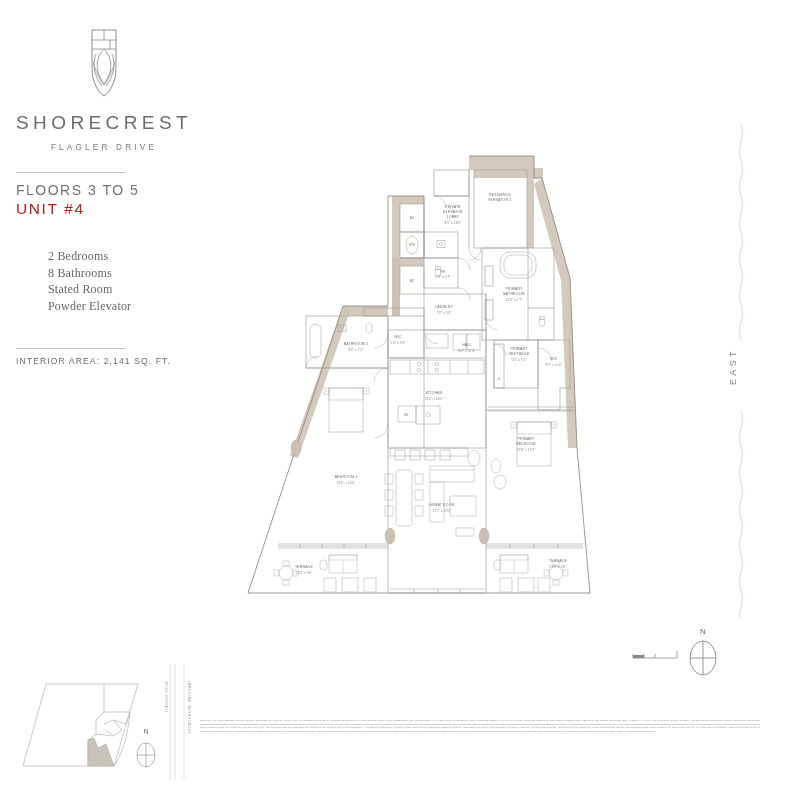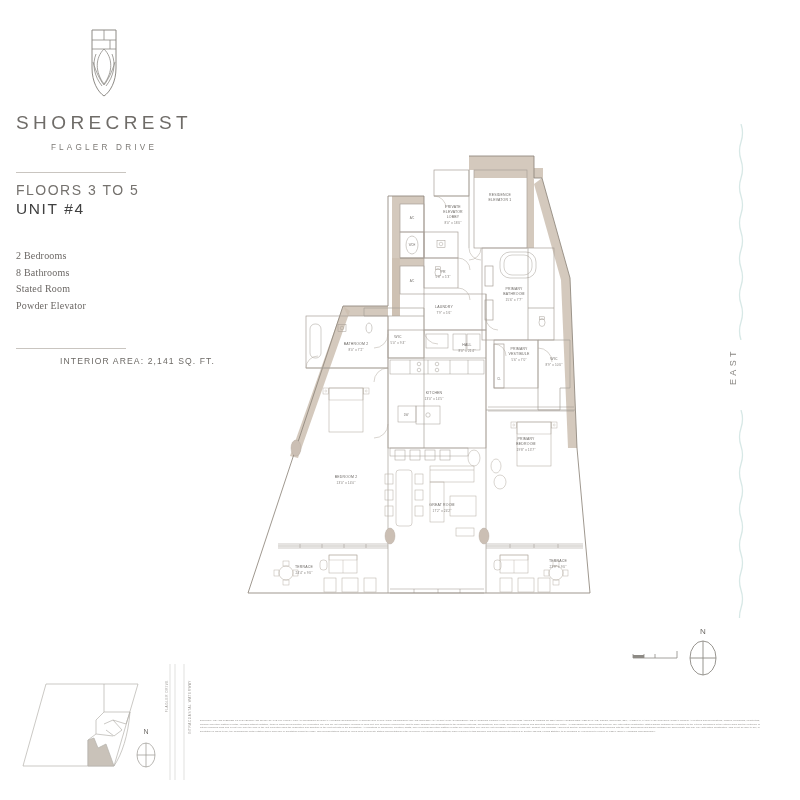--- a/index.html
+++ b/index.html
@@ -20,27 +20,27 @@
     font-weight:400;white-space:nowrap;text-align:center;
   }
   .brand-sub{
     font-size:8.2px;letter-spacing:3.2px;color:#7d7a76;margin-top:9px;
   }
   .rule{position:absolute;left:16px;width:110px;height:1px;background:#c9c5c0;}
   .rule-top{top:172px;}
   .rule-mid{top:348px;}
 
   .floors{position:absolute;left:16px;top:182px;font-size:14px;letter-spacing:1.5px;color:#75726e;}
-  .unit{position:absolute;left:16px;top:200px;font-size:15.5px;letter-spacing:1.6px;color:#404040;text-align:right;}
+  .unit{position:absolute;left:16px;top:200px;font-size:15.5px;letter-spacing:1.6px;color:#b91c1c;text-align:right;}
 
   .feature-list{position:absolute;left:16px;top:248px;}
-  .feature{font-family:"Liberation Serif", serif;font-size:10px;color:#6b6764;line-height:16.5px;letter-spacing:.2px;}
+  .feature{font-family:"Liberation Serif", serif;font-size:12px;color:#6b6764;line-height:16.5px;letter-spacing:.2px;margin-left:32px;}
 
   .areas{position:absolute;left:16px;top:352px;}
-  .area-line{font-size:8.6px;letter-spacing:1.1px;color:#6d6a66;line-height:19px;margin-left:44px;}
+  .area-line{font-size:8.6px;letter-spacing:1.1px;color:#6d6a66;line-height:19px;}
 
   
   .east-label{
     position:absolute;left:728px;top:348px;
     font-size:9px;letter-spacing:3.4px;color:#8a8783;
     writing-mode:vertical-rl;transform:rotate(180deg);
   }
   .water{position:absolute;left:736px;width:10px;background:transparent;}
   .water svg{display:block;}
 

